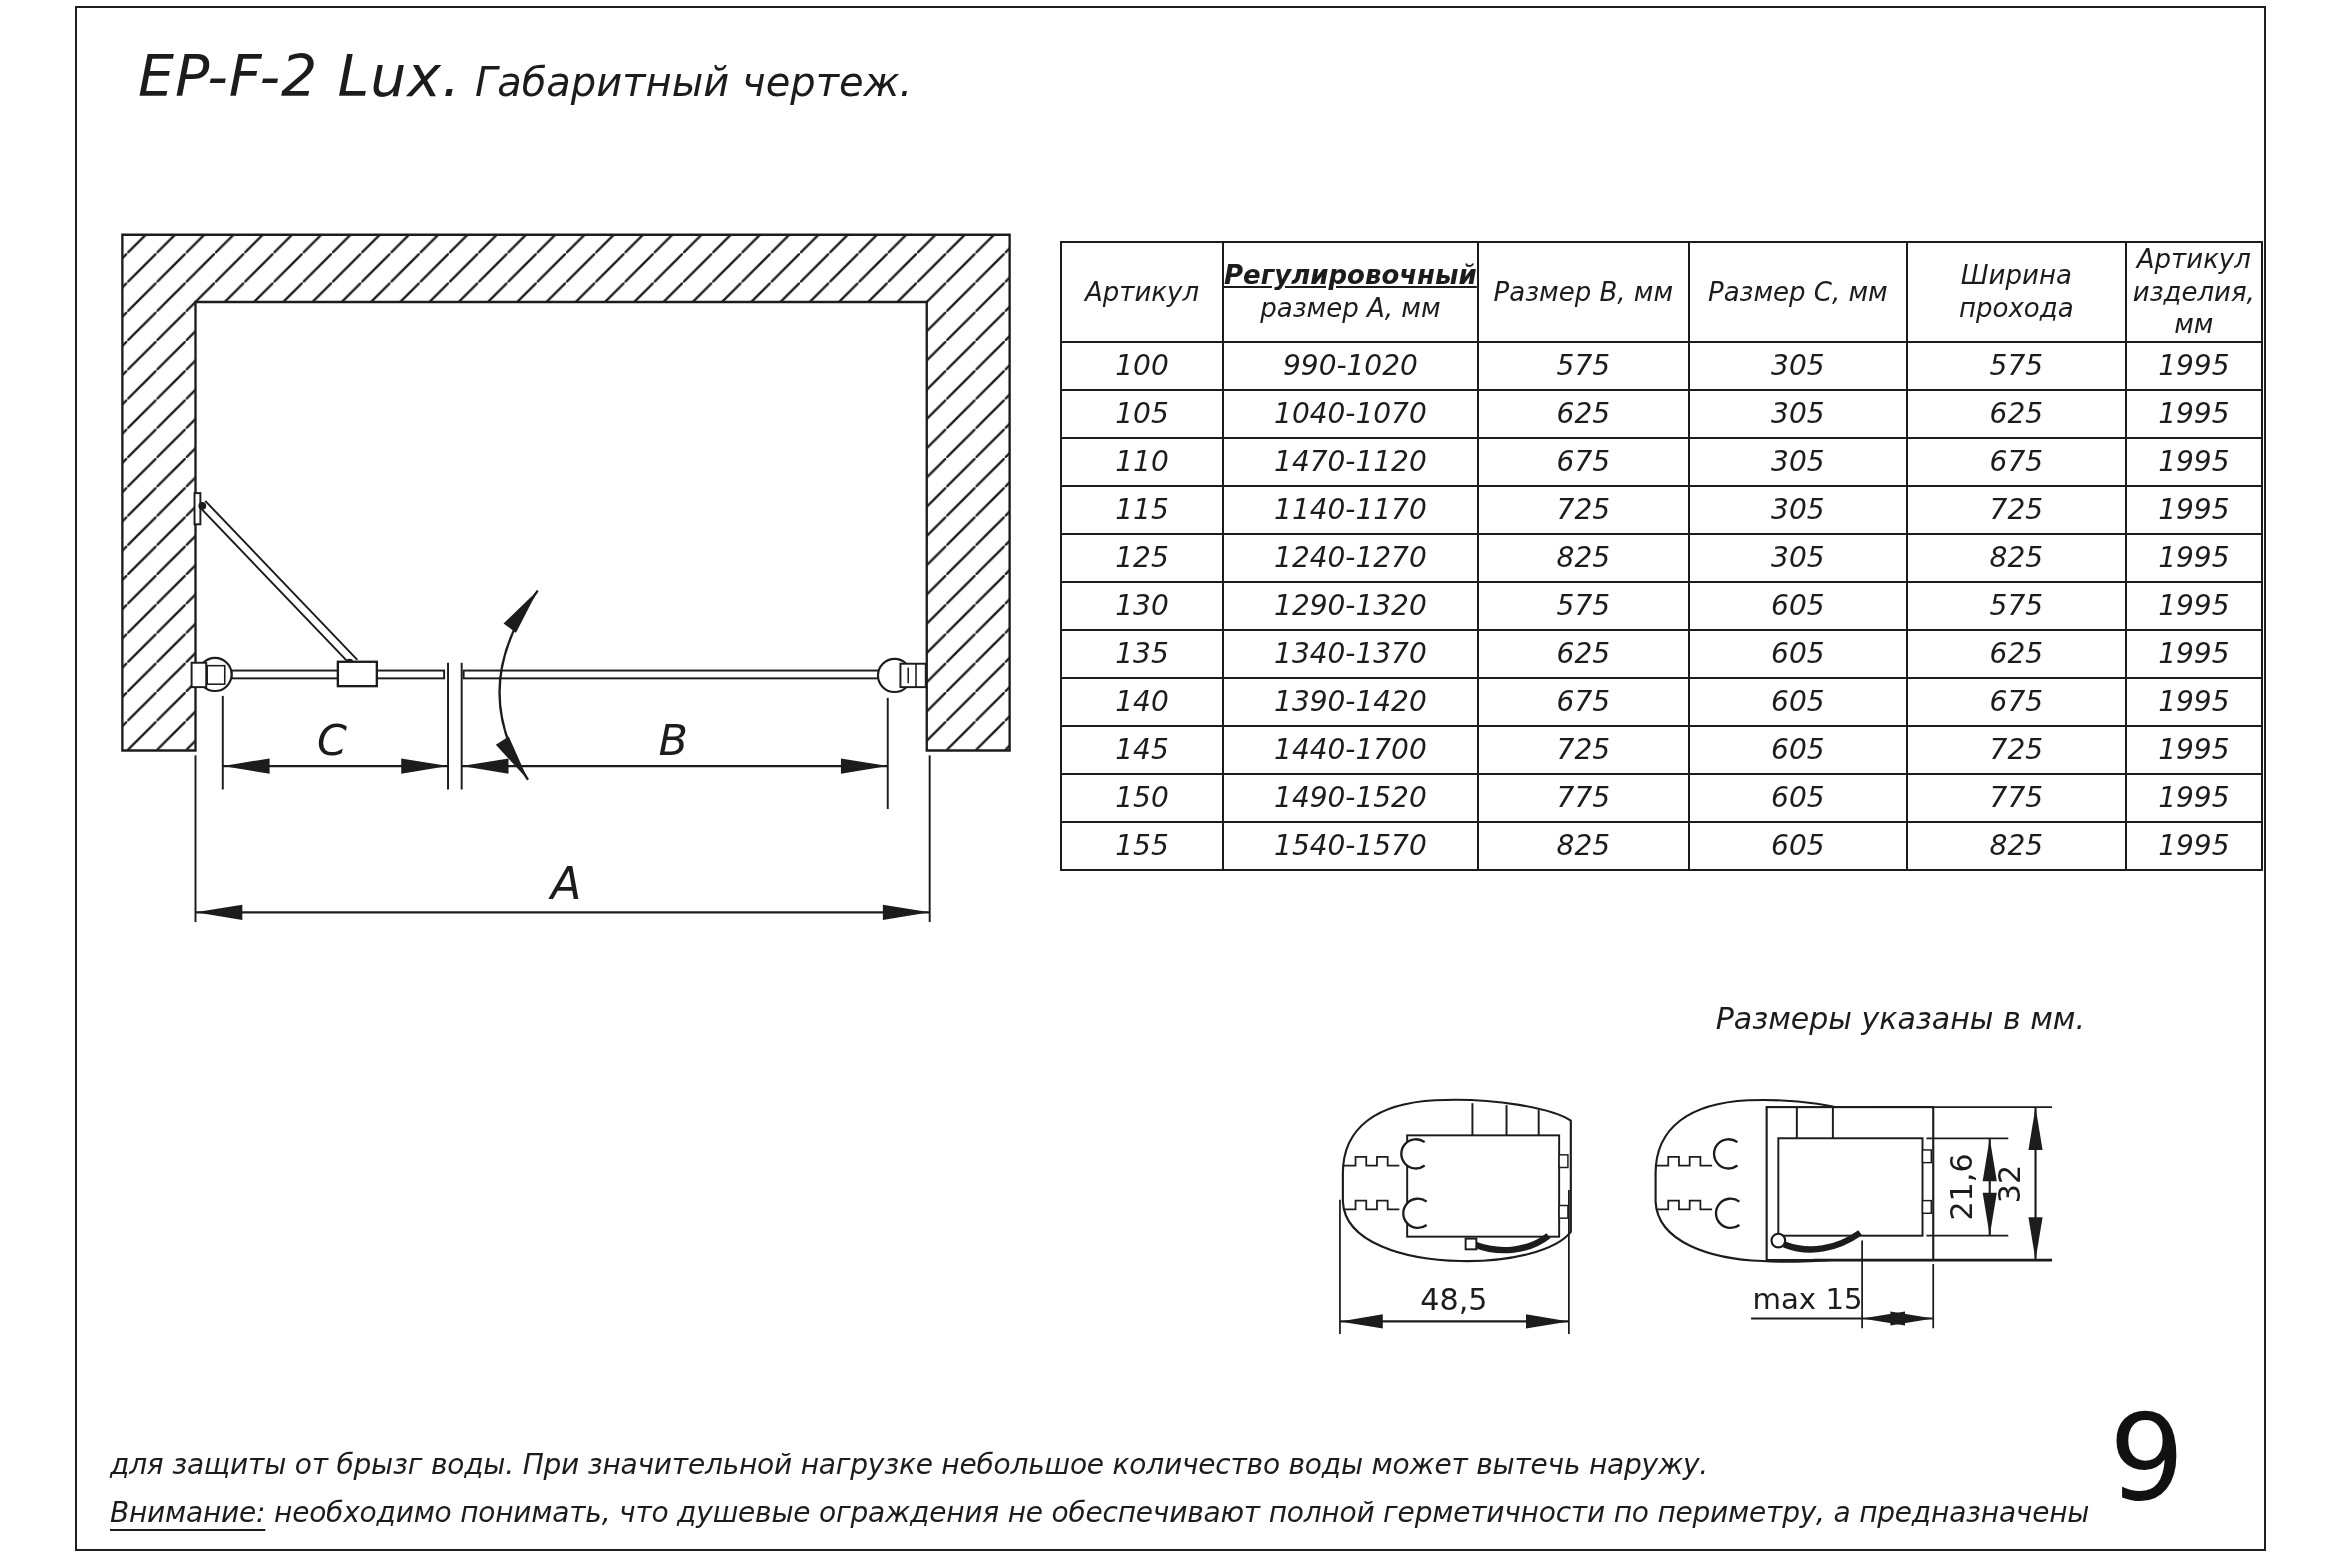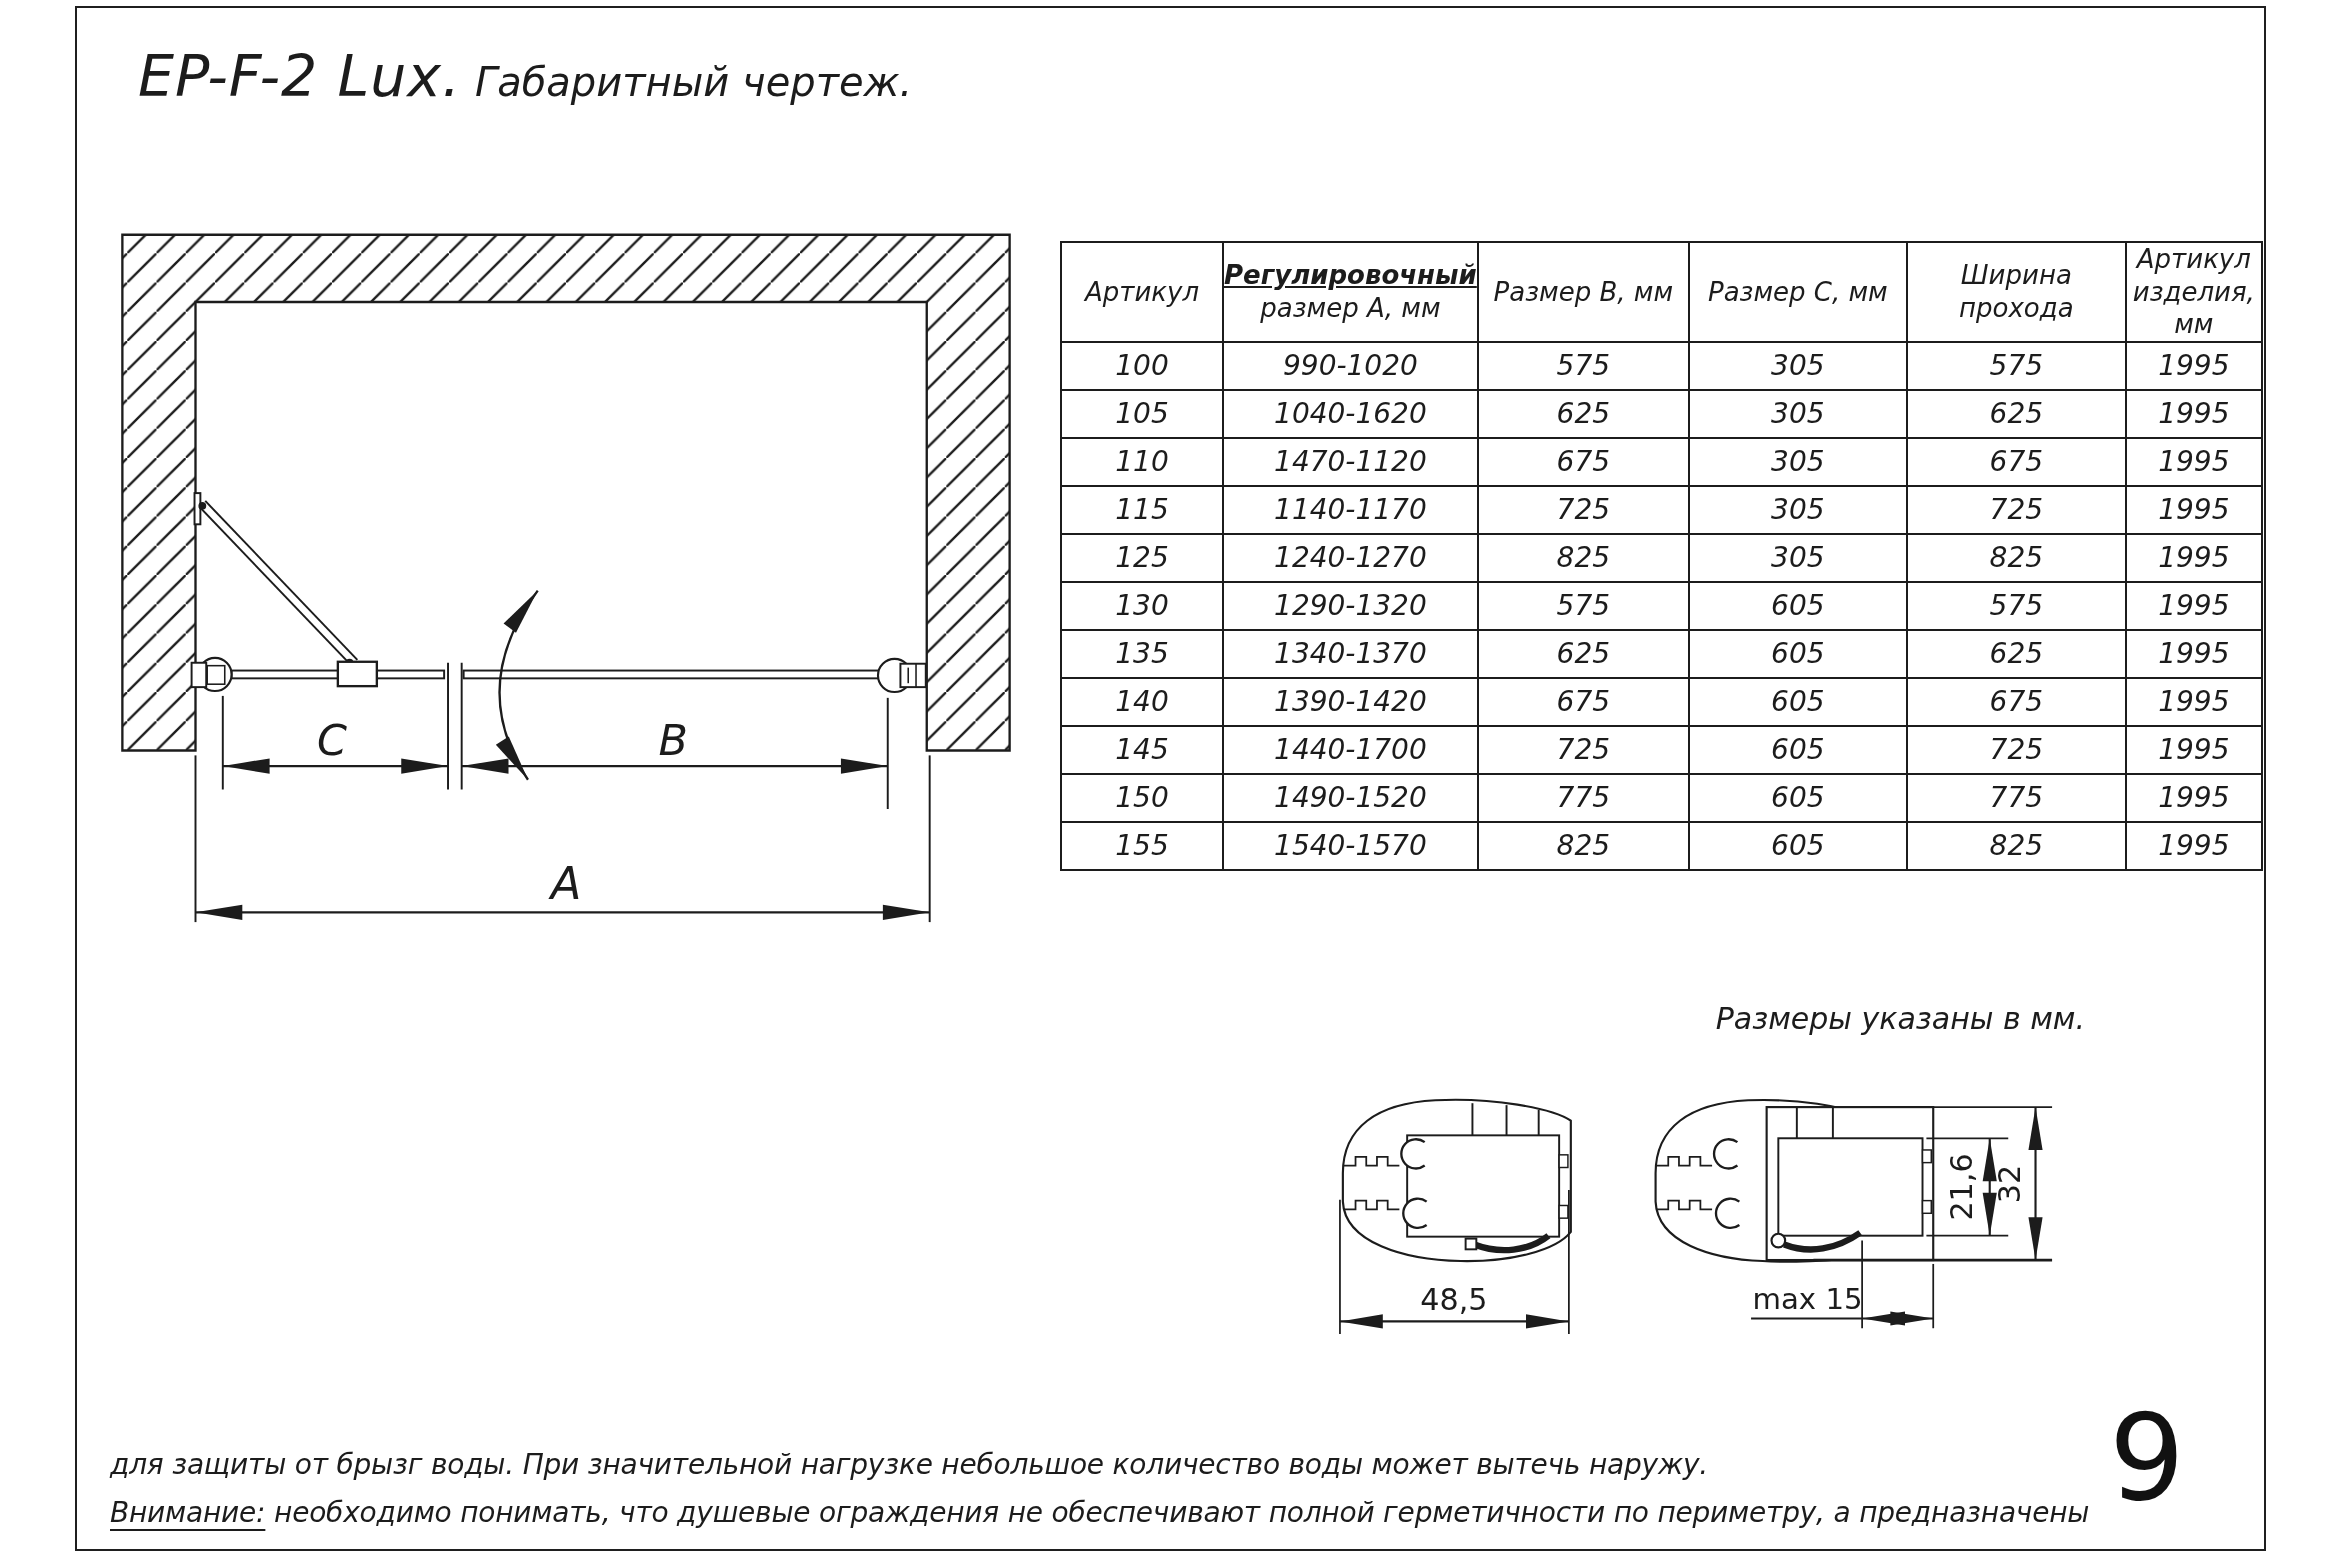--- a/index.html
+++ b/index.html
@@ -141,21 +141,21 @@
         <tr>
           <td>100</td>
           <td>990-1020</td>
           <td>575</td>
           <td>305</td>
           <td>575</td>
           <td>1995</td>
         </tr>
         <tr>
           <td>105</td>
-          <td>1040-1620</td>
+          <td>1040-1070</td>
           <td>625</td>
           <td>305</td>
           <td>625</td>
           <td>1995</td>
         </tr>
         <tr>
           <td>110</td>
           <td>1470-1120</td>
           <td>675</td>
           <td>305</td>

